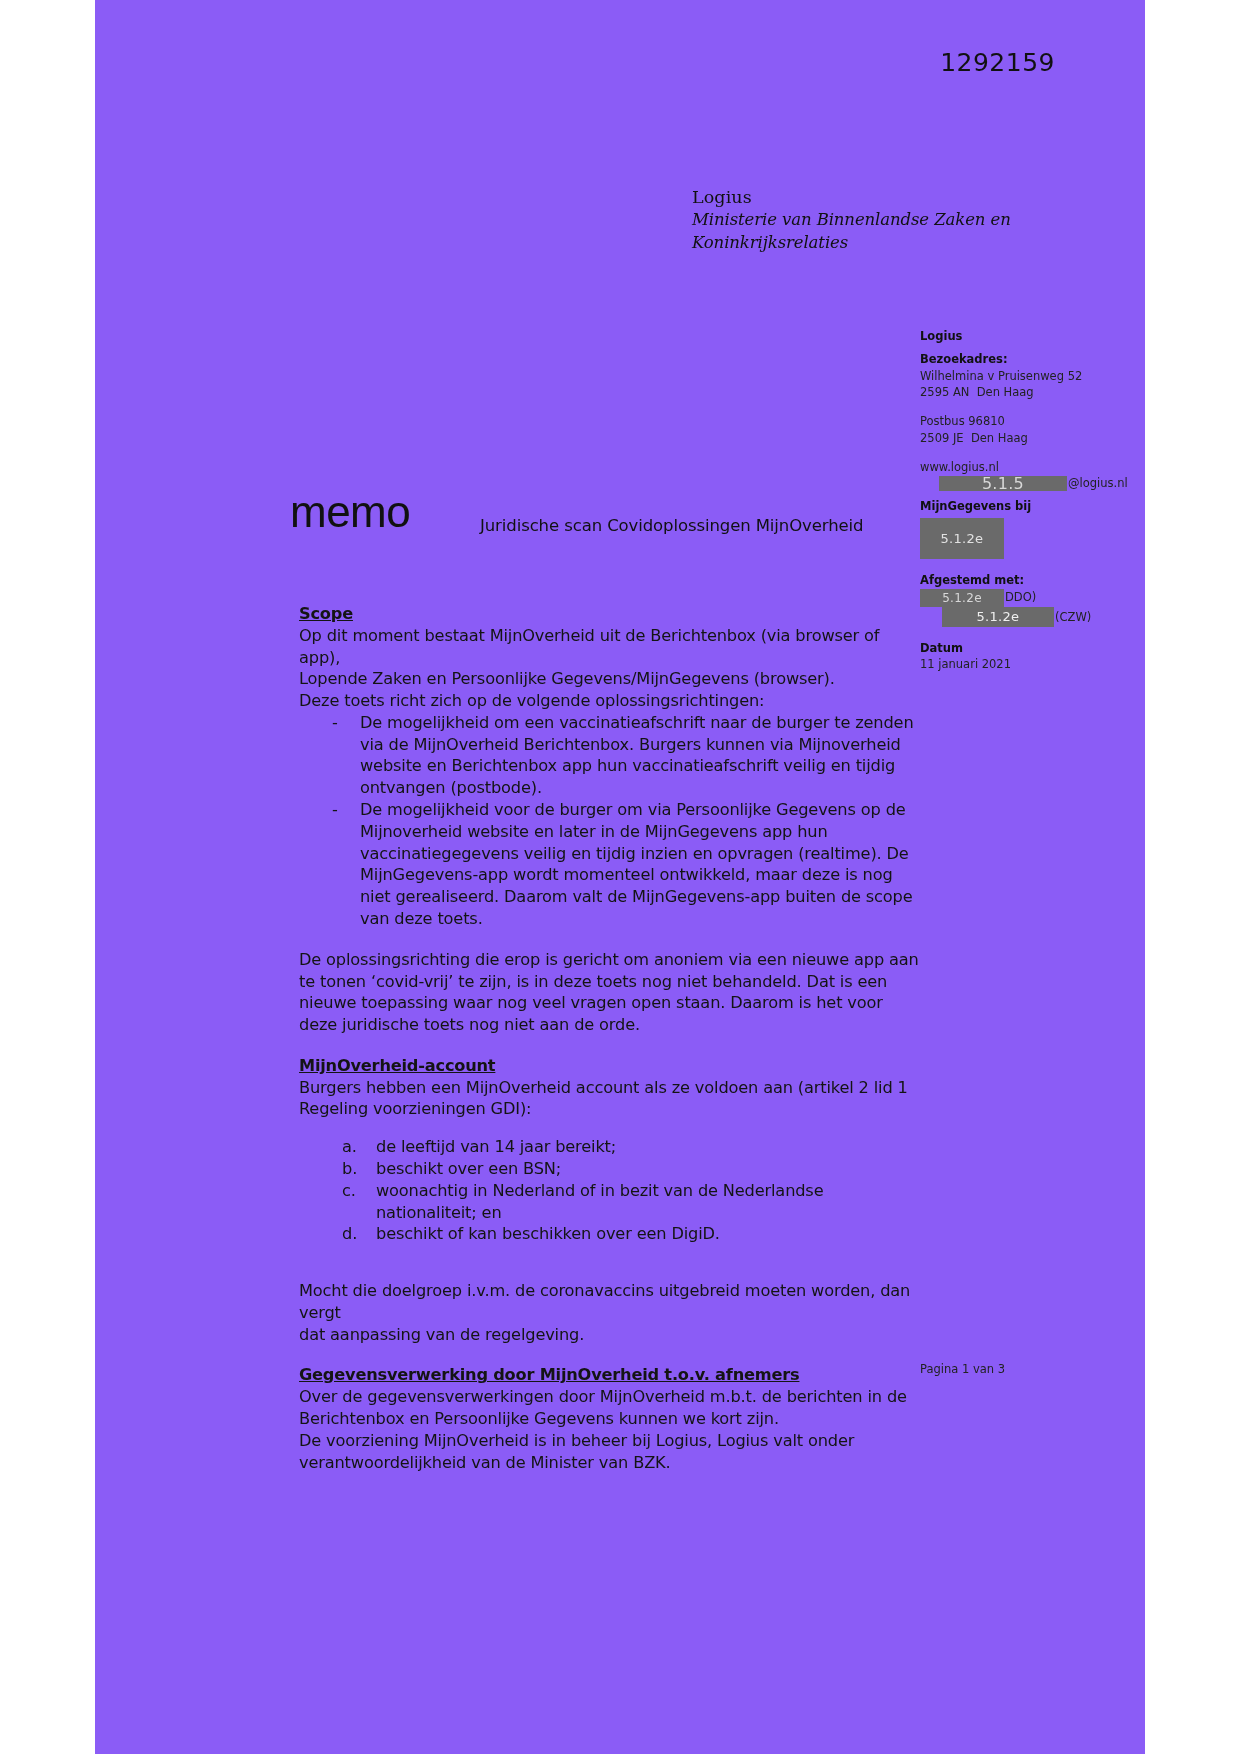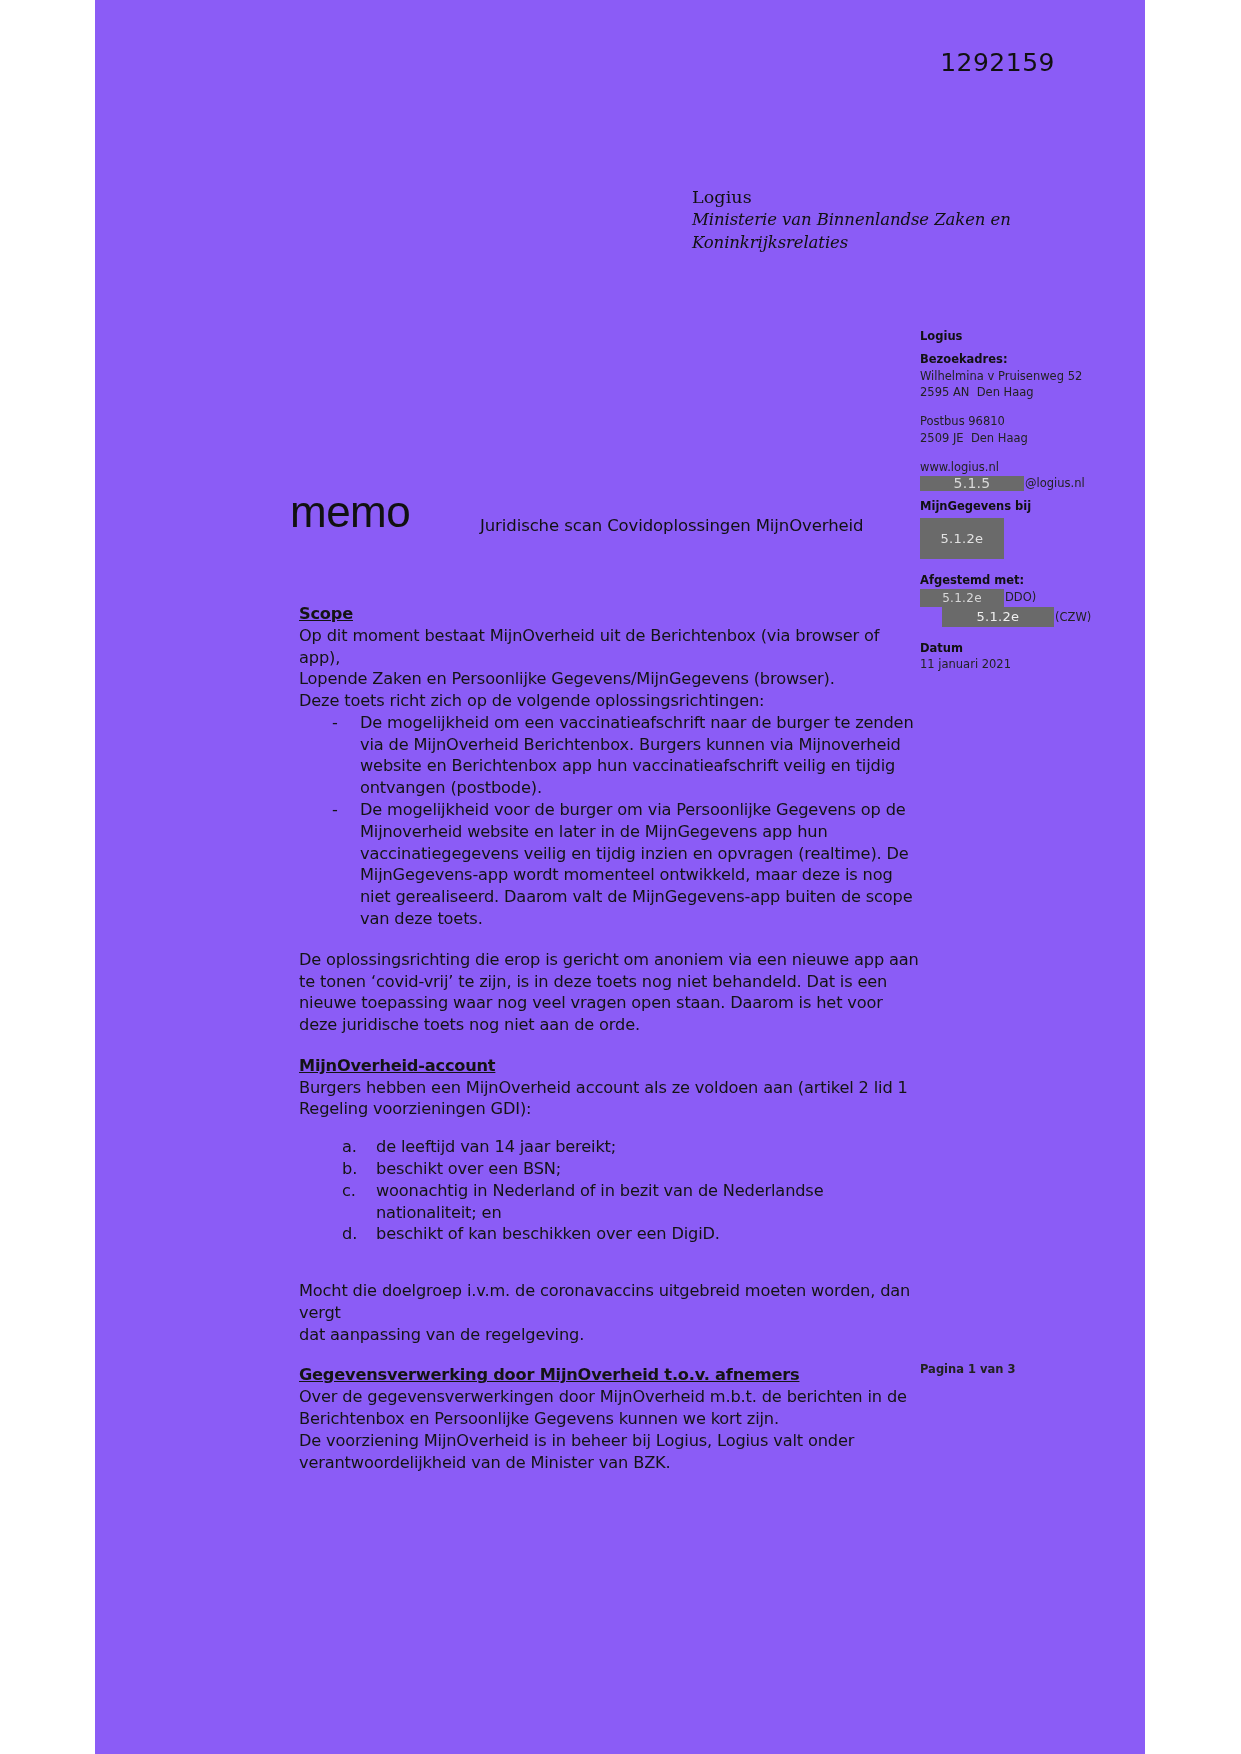--- a/index.html
+++ b/index.html
@@ -83,24 +83,25 @@
     display: inline-block;
     background: #6a6a6a;
     color: #d8d8d8;
     text-align: center;
     vertical-align: middle;
     font-size: 11px;
     letter-spacing: 0.3px;
     line-height: 1;
   }
   .redact-email {
-    width: 104px;
+    width: 128px;
     height: 15px;
     line-height: 15px;
-    font-size: 14px;
+    font-size: 16px;
+    margin-left: 19px;
   }
   .redact-inl {
     width: 84px;
     height: 41px;
     line-height: 41px;
     font-size: 13px;
     color: #e2e2e2;
     margin-top: 3px;
   }
   .redact-ddo {
@@ -206,21 +207,20 @@
     top: 0;
   }
 
   
   .footer {
     position: absolute;
     left: 825px;
     top: 1362px;
     font-size: 11.5px;
     color: #222;
-    font-weight: bold;
   }
 </style>
 </head>
 <body>
 
 <div class="page">
 
   <div class="doc-number">1292159</div>
 
   <div class="logo-block">

